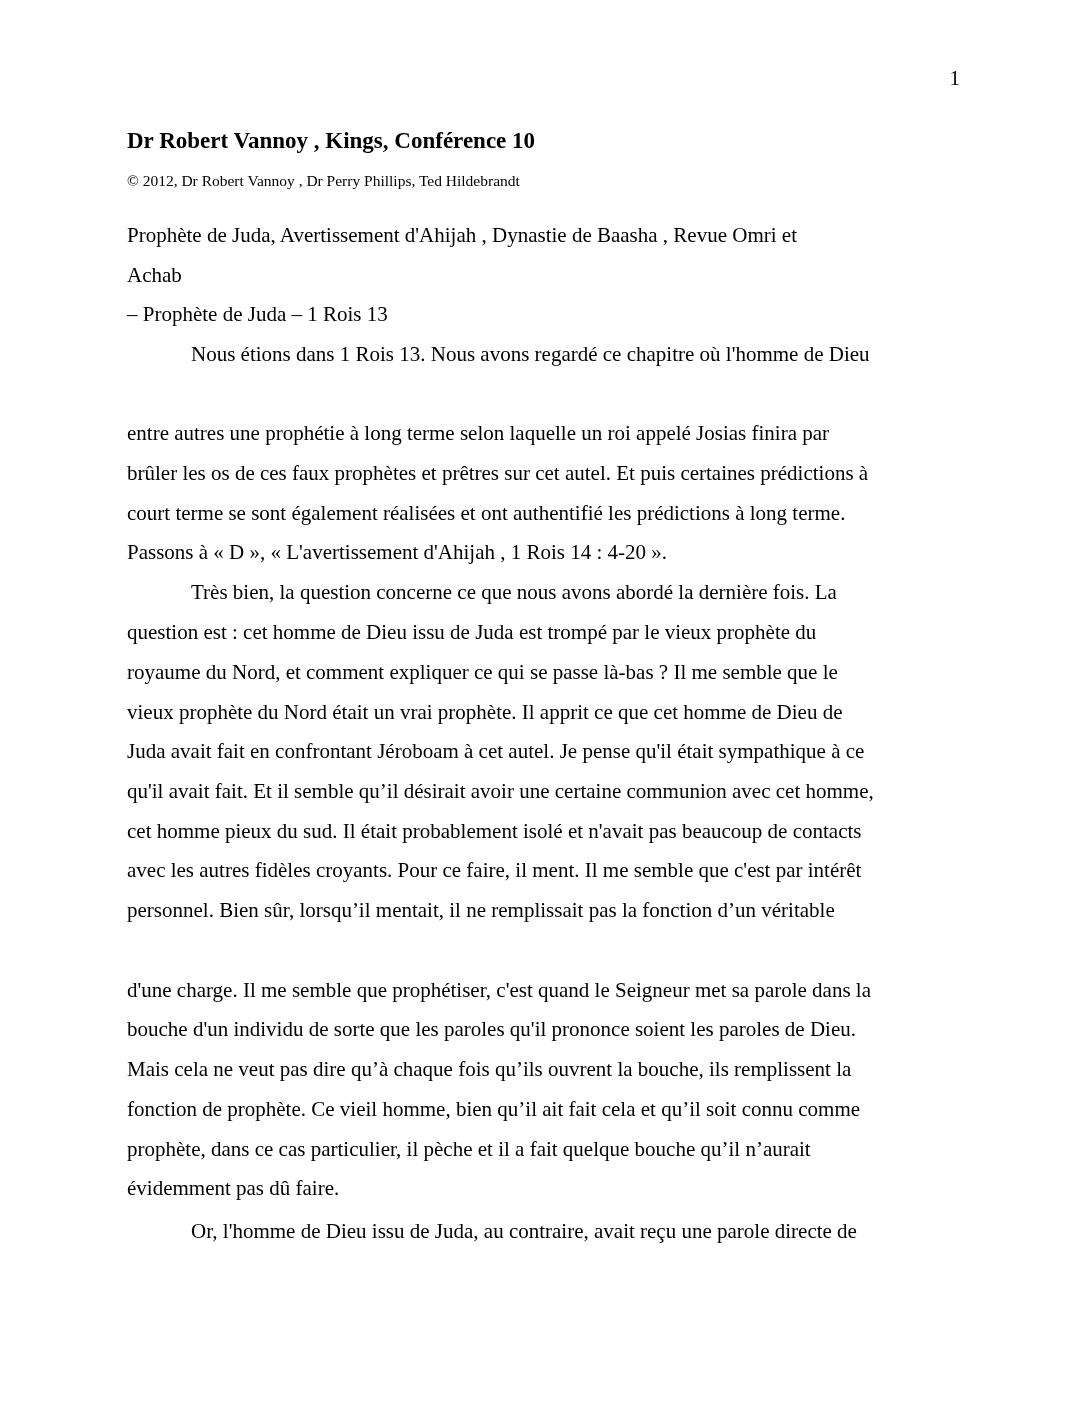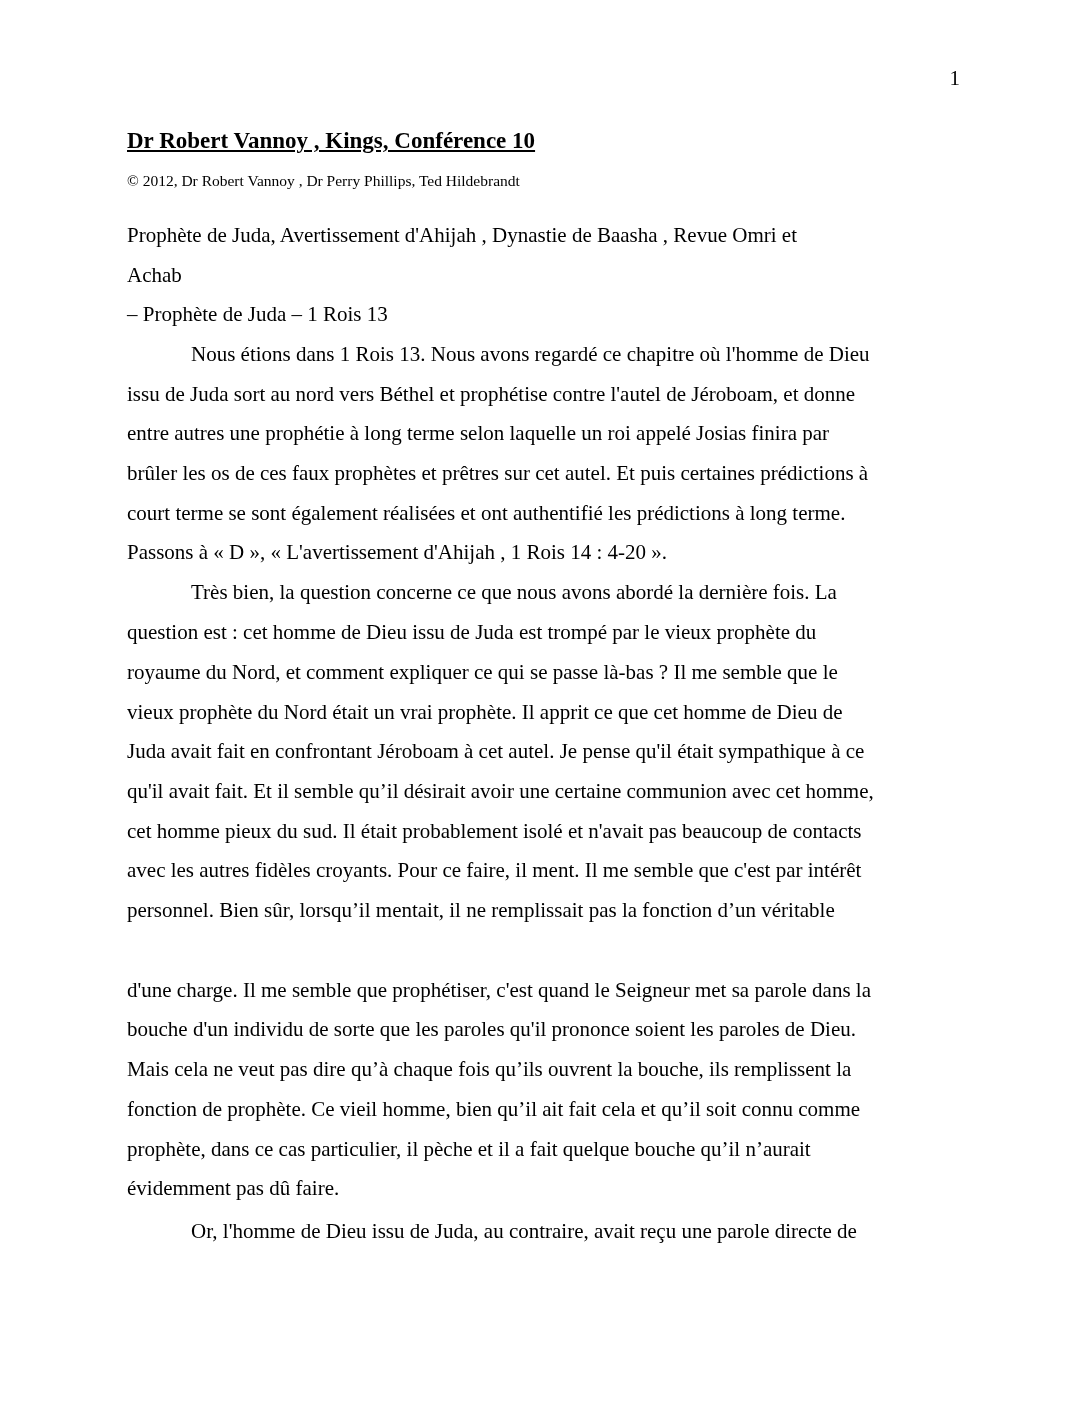--- a/index.html
+++ b/index.html
@@ -1,39 +1,38 @@
 <!DOCTYPE html>
 <html><head>
   <meta charset="utf-8">
   <style>
     html, body { margin: 0; padding: 0; background: #ffffff; }
     body { width: 1088px; height: 1408px; position: relative; overflow: hidden;
            font-family: "Liberation Serif", "DejaVu Serif", serif; color: #000; }
     .page { position: absolute; left: 0; top: 0; width: 1088px; height: 1408px; background: #fff; }
     .pagenum { position: absolute; top: 66px; left: 940px; width: 20px; text-align: right; font-size: 21px; }
-    .title { position: absolute; left: 127px; top: 128px; font-size: 23px; font-weight: bold; white-space: nowrap; text-decoration: underline; }
+    .title { position: absolute; left: 127px; top: 128px; font-size: 23px; font-weight: bold; white-space: nowrap; }
     .copyright { position: absolute; left: 127px; top: 172px; font-size: 15.5px; white-space: nowrap; text-align: right; }
     .line { position: absolute; left: 127px; font-size: 21px; white-space: nowrap; line-height: 26px; }
     .bold { font-weight: normal; }
     .indent { left: 191px; }
   </style>
 </head>
 <body>
 
 <div class="page">
   <div class="pagenum">1</div>
   <div class="title">Dr Robert Vannoy , Kings, Conférence 10</div>
   <div class="copyright">© 2012, Dr Robert Vannoy , Dr Perry Phillips, Ted Hildebrandt</div>
 
   <div class="line bold" style="top:222px">Prophète de Juda, Avertissement d'Ahijah , Dynastie de Baasha , Revue Omri et</div>
   <div class="line bold" style="top:262px">Achab</div>
   <div class="line" style="top:301px">– Prophète de Juda – 1 Rois 13</div>
 
   <div class="line indent" style="top:341px">Nous étions dans 1 Rois 13. Nous avons regardé ce chapitre où l'homme de Dieu</div>
-  <div class="line" style="top:381px">issu de Juda sort au nord vers Béthel et prophétise contre l'autel de Jéroboam, et donne</div>
   <div class="line" style="top:460px">brûler les os de ces faux prophètes et prêtres sur cet autel. Et puis certaines prédictions à</div>
   <div class="line" style="top:420px">entre autres une prophétie à long terme selon laquelle un roi appelé Josias finira par</div>
   <div class="line" style="top:500px">court terme se sont également réalisées et ont authentifié les prédictions à long terme.</div>
   <div class="line" style="top:539px">Passons à « D », « L'avertissement d'Ahijah , 1 Rois 14 : 4-20 ».</div>
   <div class="line indent" style="top:579px">Très bien, la question concerne ce que nous avons abordé la dernière fois. La</div>
   <div class="line" style="top:619px">question est : cet homme de Dieu issu de Juda est trompé par le vieux prophète du</div>
   <div class="line" style="top:659px">royaume du Nord, et comment expliquer ce qui se passe là-bas ? Il me semble que le</div>
   <div class="line" style="top:738px">Juda avait fait en confrontant Jéroboam à cet autel. Je pense qu'il était sympathique à ce</div>
   <div class="line" style="top:699px">vieux prophète du Nord était un vrai prophète. Il apprit ce que cet homme de Dieu de</div>
   <div class="line" style="top:778px">qu'il avait fait. Et il semble qu’il désirait avoir une certaine communion avec cet homme,</div>

